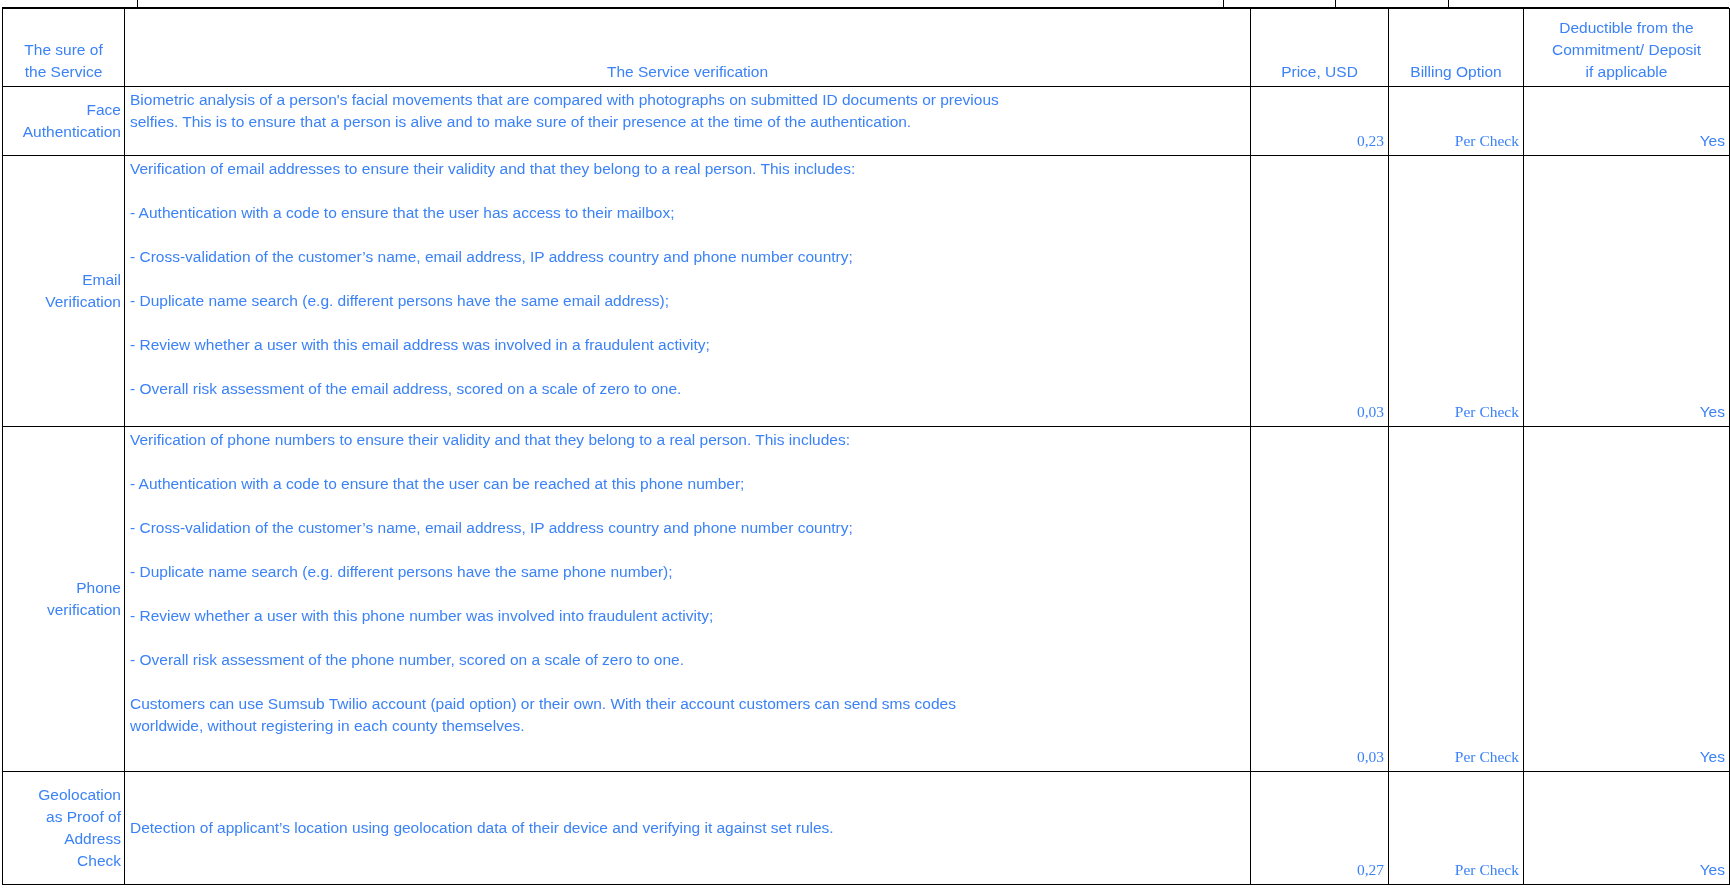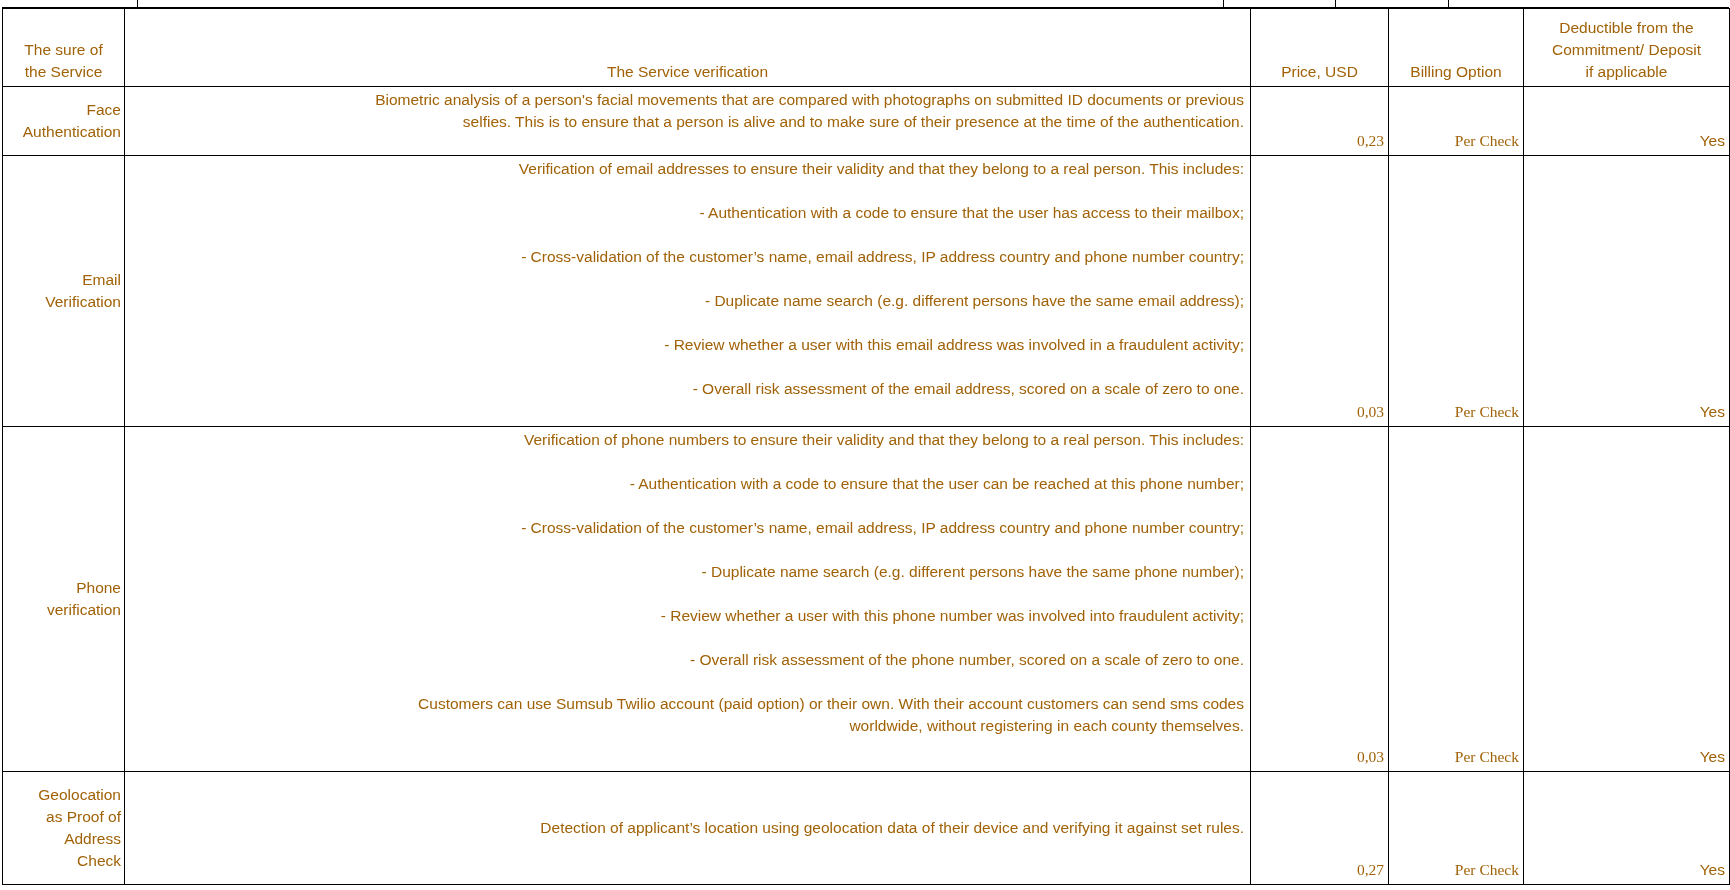--- a/index.html
+++ b/index.html
@@ -43,39 +43,39 @@
     width: 1727px;
     border-collapse: collapse;
     table-layout: fixed;
   }
   table.pricing th,
   table.pricing td {
     border: 1px solid #000;
     font-size: 15.5px;
     line-height: 22px;
     font-weight: normal;
-    color: #a16207;
+    color: #3b82f6;
     white-space: pre-line;
     overflow: hidden;
     background: #fff;
   }
   table.pricing th {
     vertical-align: bottom;
     text-align: center;
     padding: 2px 4px 3px 4px;
   }
   td.name-cell {
     vertical-align: middle;
     text-align: right;
     padding: 12px 3px;
     margin-top: 12px;
   }
   td.desc-cell {
     vertical-align: top;
-    text-align: right;
+    text-align: left;
     padding: 2px 6px 2px 5px;
   }
   td.desc-cell.mid {
     vertical-align: middle;
   }
   td.val-cell {
     vertical-align: bottom;
     text-align: right;
     padding: 0 4px 3px 5px;
     font-family: Liberation Serif, serif;

